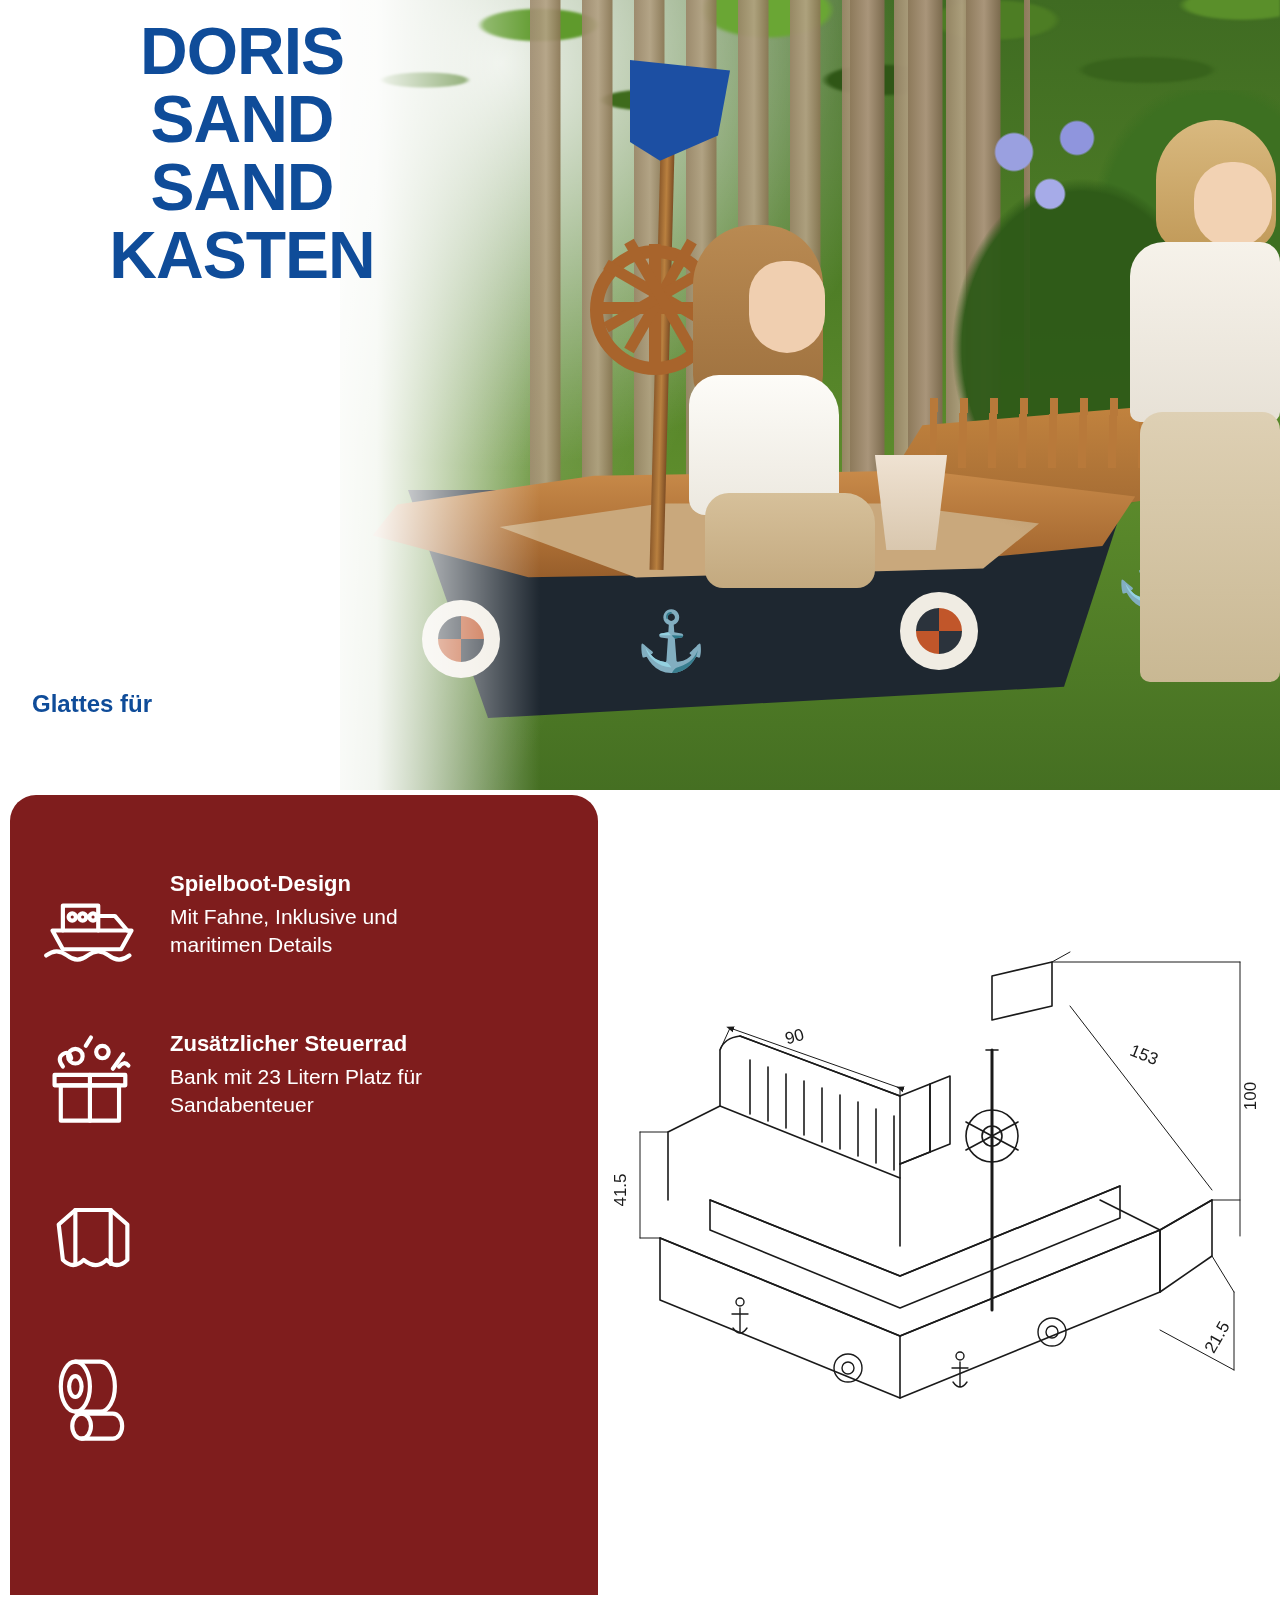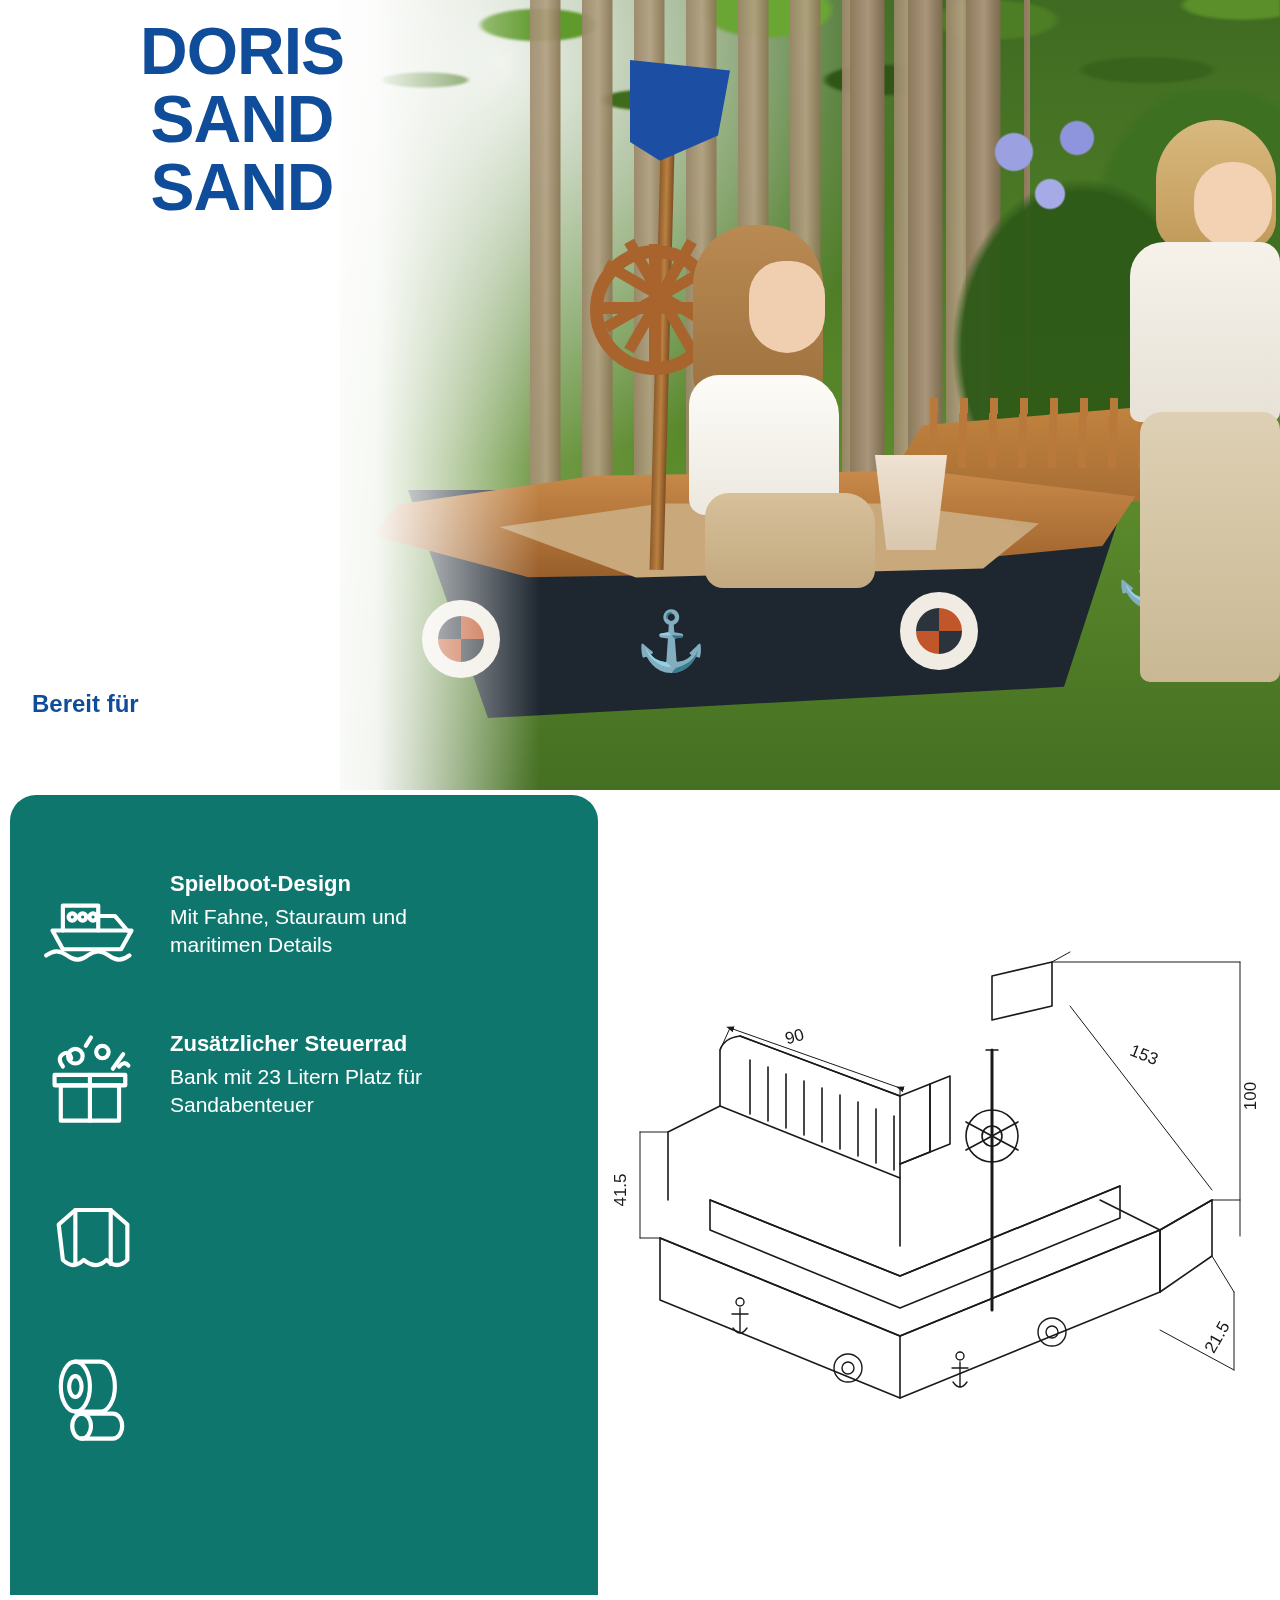--- a/index.html
+++ b/index.html
@@ -195,21 +195,21 @@
     text-align: center;
   }
   .hero-sub {
     position: absolute; left: 32px; top: 688px; width: 420px;
     color: #0f4c99; font-weight: 700; font-size: 24px; line-height: 1.35;
   }
 
   
   .features {
     position: absolute; left: 10px; top: 795px; width: 588px; height: 800px;
-    background: #0f766e;
+    background: #7f1d1d;
     border-radius: 26px 26px 0 0;
     padding: 70px 37px 0 26px;
     color: #ffffff;
   }
   .feature {
     display: flex; align-items: flex-start; gap: 22px; margin-bottom: 56px;
   }
   .feature .ficon {
     width: 112px; min-width: 112px; height: 104px;
     display: flex; align-items: center; justify-content: center;
@@ -276,44 +276,45 @@
       </div>
     </div>
 
     <div class="hero-left-white"></div>
     <div class="hero-fade"></div>
 
     <h1 class="hero-title">
       <div>DORIS</div>
       <div>SAND</div>
       <div>SAND</div>
+      <div>KASTEN</div>
     </h1>
 
     <div class="hero-sub">
-      <div>Bereit für</div>
+      <div>Glattes für</div>
     </div>
   </section>
 
   <section class="features">
 
     <div class="feature">
       <div class="ficon">
         <svg viewBox="0 0 100 90" width="104" height="94" fill="none" stroke="#fff" stroke-width="4" stroke-linecap="round" stroke-linejoin="round">
           <path d="M12 58 h76 l-10 18 H22 z"></path>
           <path d="M22 58 V34 h34 v24"></path>
           <path d="M56 44 h16 l12 14"></path>
           <circle cx="31" cy="45" r="3.5"></circle>
             <circle cx="41" cy="45" r="3.5"></circle>
             <circle cx="51" cy="45" r="3.5"></circle>
           <path d="M6 82 q10 -8 20 0 q10 8 20 0 q10 -8 20 0 q10 8 20 0"></path>
         </svg>
       </div>
       <div class="ftext">
         <div class="ftitle">Spielboot-Design</div>
-        <div class="fdesc">Mit Fahne, Stauraum und</div>
+        <div class="fdesc">Mit Fahne, Inklusive und</div>
         <div class="fdesc">maritimen Details</div>
       </div>
     </div>
 
     <div class="feature">
       <div class="ficon">
         <svg viewBox="0 0 100 96" width="104" height="100" fill="none" stroke="#fff" stroke-width="4" stroke-linecap="round" stroke-linejoin="round">
           <path d="M20 56 h56 v34 H20 z"></path>
           <path d="M14 46 h68 v10 H14 z"></path>
           <path d="M48 46 v44"></path>

